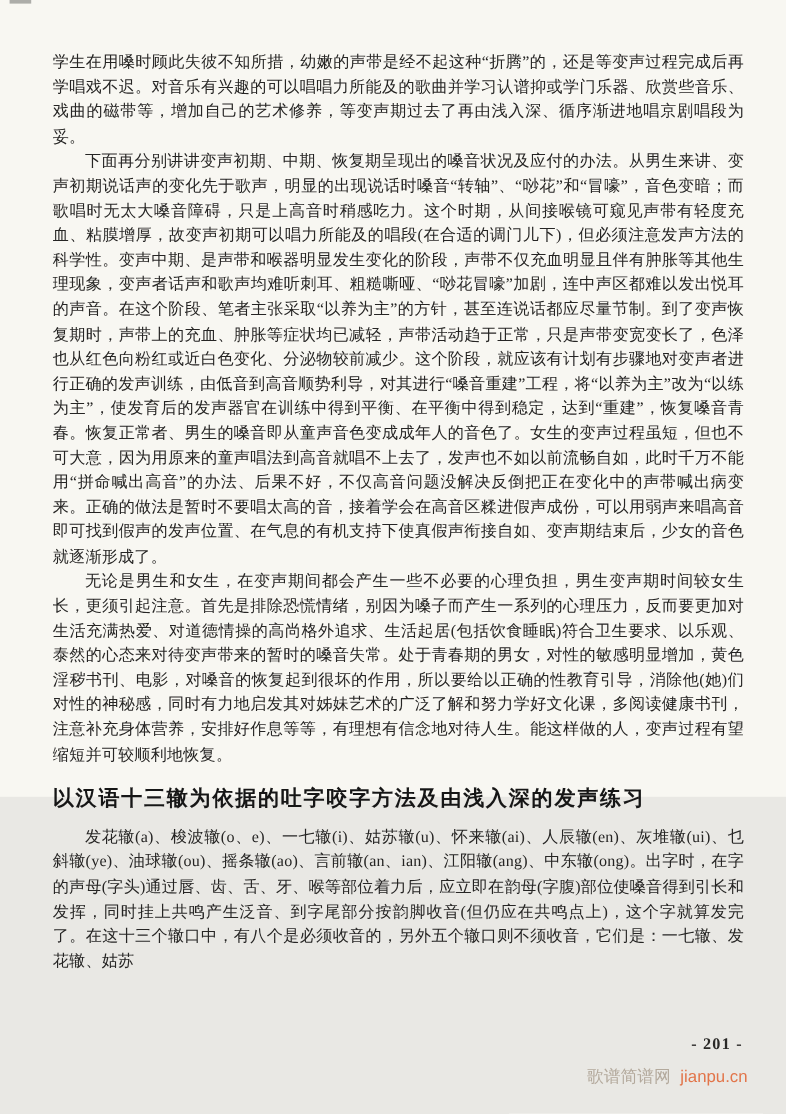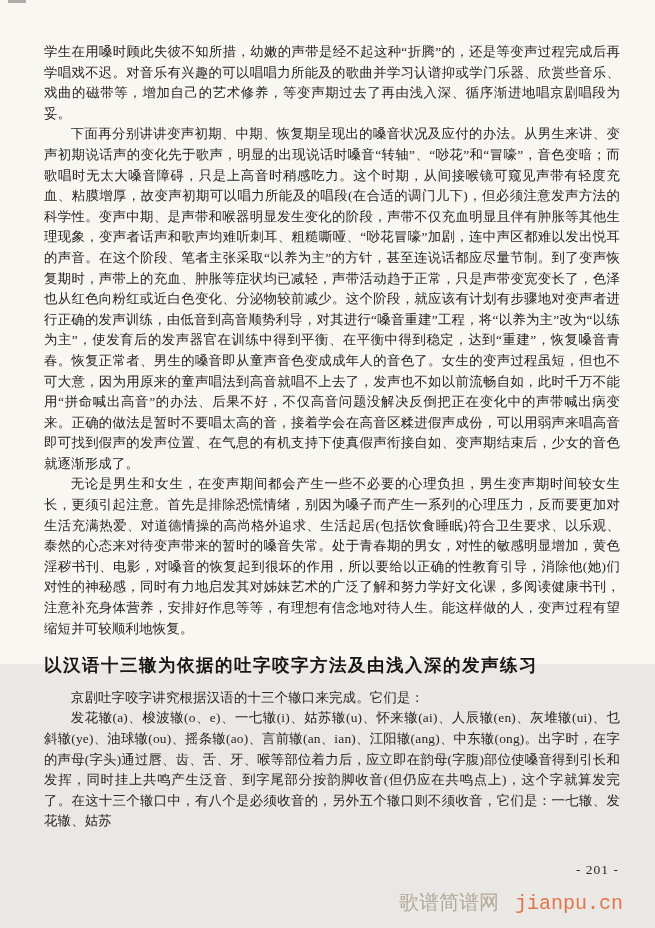--- a/index.html
+++ b/index.html
@@ -50,48 +50,47 @@
     letter-spacing: 1.5px;
     color: #161616;
     margin: 16px 0 12px 0;
     text-indent: 0;
   }
   .page-number {
     position: absolute;
     top: 862px;
     right: 36px;
     font-family: "Liberation Serif", serif;
-    font-weight: normal;
+    font-weight: bold;
     font-size: 13.5px;
     letter-spacing: 1px;
     color: #2a2927;
   }
   .watermark {
     position: absolute;
     top: 889px;
     right: 32px;
-    font-family: Liberation Mono, monospace;
-    font-size: 20px;
+    font-family: Liberation Sans, sans-serif;
+    font-size: 14px;
     white-space: nowrap;
   }
   .watermark .site-name { color: #b3a99c; }
   .watermark .site-url  { color: #e2754a; margin-left: 4px; }
 </style>
 </head>
 <body>
 
 <div class="page">
   <div class="scan-mark"></div>
 
   <div class="text-column">
     <p class="no-indent">学生在用嗓时顾此失彼不知所措，幼嫩的声带是经不起这种“折腾”的，还是等变声过程完成后再学唱戏不迟。对音乐有兴趣的可以唱唱力所能及的歌曲并学习认谱抑或学门乐器、欣赏些音乐、戏曲的磁带等，增加自己的艺术修养，等变声期过去了再由浅入深、循序渐进地唱京剧唱段为妥。</p>
     <p>下面再分别讲讲变声初期、中期、恢复期呈现出的嗓音状况及应付的办法。从男生来讲、变声初期说话声的变化先于歌声，明显的出现说话时嗓音“转轴”、“唦花”和“冒嚎”，音色变暗；而歌唱时无太大嗓音障碍，只是上高音时稍感吃力。这个时期，从间接喉镜可窥见声带有轻度充血、粘膜增厚，故变声初期可以唱力所能及的唱段(在合适的调门儿下)，但必须注意发声方法的科学性。变声中期、是声带和喉器明显发生变化的阶段，声带不仅充血明显且伴有肿胀等其他生理现象，变声者话声和歌声均难听刺耳、粗糙嘶哑、“唦花冒嚎”加剧，连中声区都难以发出悦耳的声音。在这个阶段、笔者主张采取“以养为主”的方针，甚至连说话都应尽量节制。到了变声恢复期时，声带上的充血、肿胀等症状均已减轻，声带活动趋于正常，只是声带变宽变长了，色泽也从红色向粉红或近白色变化、分泌物较前减少。这个阶段，就应该有计划有步骤地对变声者进行正确的发声训练，由低音到高音顺势利导，对其进行“嗓音重建”工程，将“以养为主”改为“以练为主”，使发育后的发声器官在训练中得到平衡、在平衡中得到稳定，达到“重建”，恢复嗓音青春。恢复正常者、男生的嗓音即从童声音色变成成年人的音色了。女生的变声过程虽短，但也不可大意，因为用原来的童声唱法到高音就唱不上去了，发声也不如以前流畅自如，此时千万不能用“拼命喊出高音”的办法、后果不好，不仅高音问题没解决反倒把正在变化中的声带喊出病变来。正确的做法是暂时不要唱太高的音，接着学会在高音区糅进假声成份，可以用弱声来唱高音即可找到假声的发声位置、在气息的有机支持下使真假声衔接自如、变声期结束后，少女的音色就逐渐形成了。</p>
     <p>无论是男生和女生，在变声期间都会产生一些不必要的心理负担，男生变声期时间较女生长，更须引起注意。首先是排除恐慌情绪，别因为嗓子而产生一系列的心理压力，反而要更加对生活充满热爱、对道德情操的高尚格外追求、生活起居(包括饮食睡眠)符合卫生要求、以乐观、泰然的心态来对待变声带来的暂时的嗓音失常。处于青春期的男女，对性的敏感明显增加，黄色淫秽书刊、电影，对嗓音的恢复起到很坏的作用，所以要给以正确的性教育引导，消除他(她)们对性的神秘感，同时有力地启发其对姊妹艺术的广泛了解和努力学好文化课，多阅读健康书刊，注意补充身体营养，安排好作息等等，有理想有信念地对待人生。能这样做的人，变声过程有望缩短并可较顺利地恢复。</p>
     <h2 class="section-heading">以汉语十三辙为依据的吐字咬字方法及由浅入深的发声练习</h2>
-    <p>京剧吐字咬字讲究根据汉语的十三个辙口来完成。它们是：</p>
     <p>发花辙(a)、梭波辙(o、e)、一七辙(i)、姑苏辙(u)、怀来辙(ai)、人辰辙(en)、灰堆辙(ui)、乜斜辙(ye)、油球辙(ou)、摇条辙(ao)、言前辙(an、ian)、江阳辙(ang)、中东辙(ong)。出字时，在字的声母(字头)通过唇、齿、舌、牙、喉等部位着力后，应立即在韵母(字腹)部位使嗓音得到引长和发挥，同时挂上共鸣产生泛音、到字尾部分按韵脚收音(但仍应在共鸣点上)，这个字就算发完了。在这十三个辙口中，有八个是必须收音的，另外五个辙口则不须收音，它们是：一七辙、发花辙、姑苏</p>
   </div>
 
   <div class="page-number">- 201 -</div>
 
   <div class="watermark">
     <span class="site-name">歌谱简谱网</span>
     <span class="site-url">jianpu.cn</span>
   </div>
 </div>

